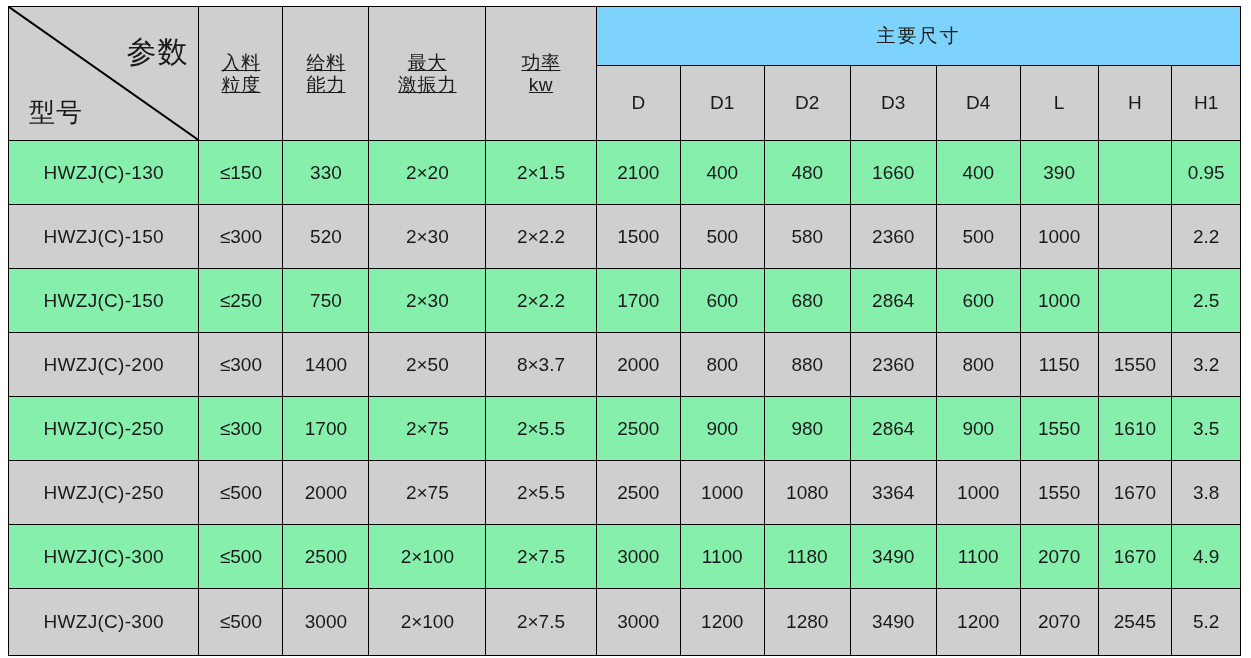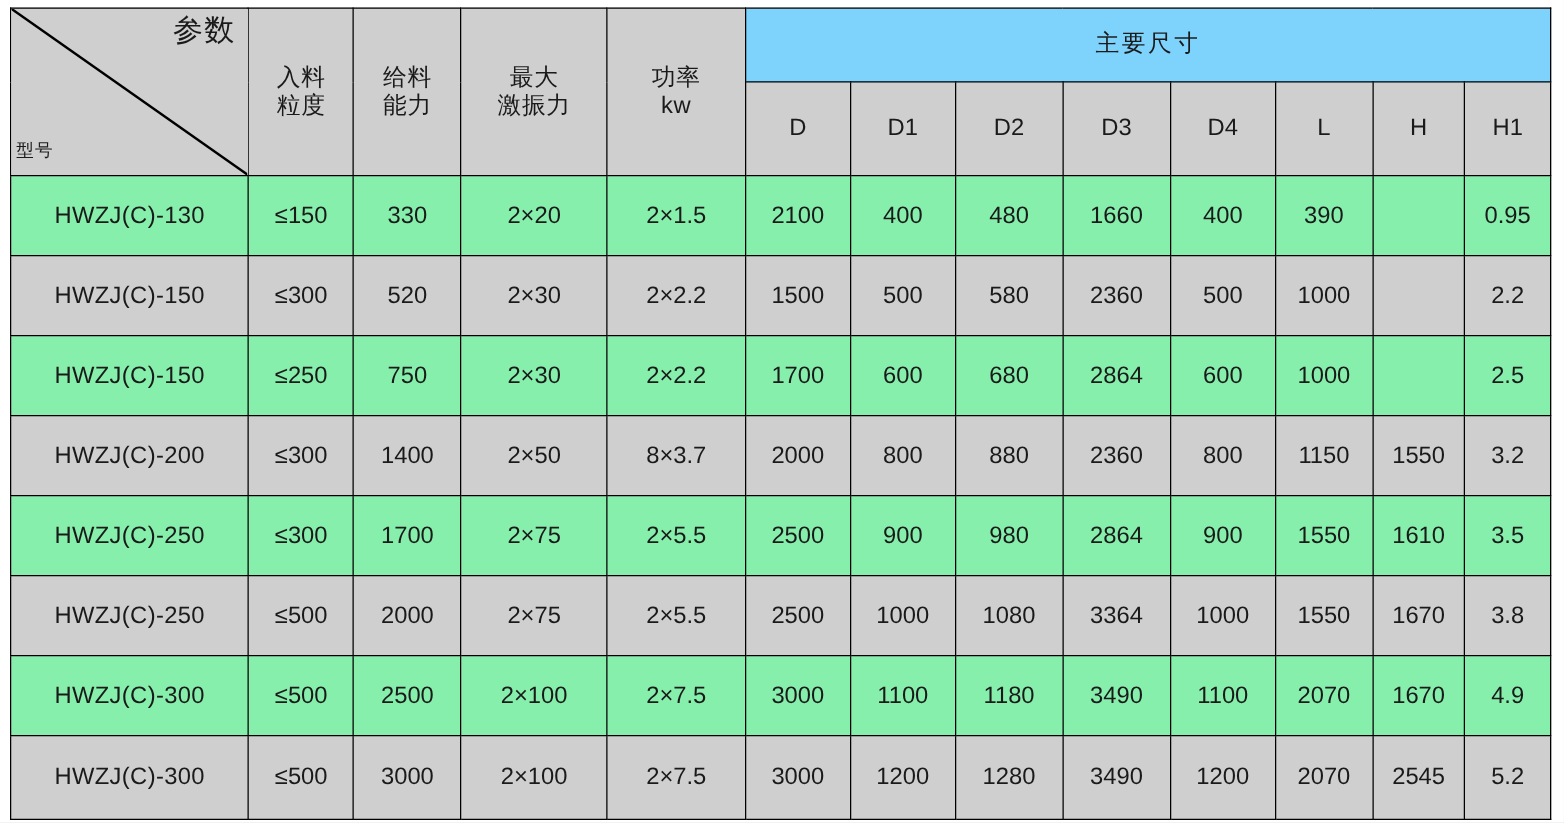--- a/index.html
+++ b/index.html
@@ -43,35 +43,37 @@
     overflow: hidden;
   }
   td.corner .diag {
     position: absolute;
     left: 0; top: 0; right: 0; bottom: 0;
   }
   td.corner .diag svg { display: block; width: 100%; height: 100%; }
   td.corner .p-top {
     position: absolute;
     right: 10px;
-    top: 4px;
-    font-size: 24px;
+    top: 28px;
+    font-size: 30px;
     letter-spacing: 1px;
   }
   td.corner .p-bot {
     position: absolute;
-    left: 4px;
+    left: 20px;
     bottom: 12px;
-    font-size: 14px;
+    font-size: 26px;
     letter-spacing: 1px;
+    font-family: Liberation Serif, serif;
   }
   th.hdr {
     font-size: 22px;
     background: #cfcfcf;
     letter-spacing: 0.5px;
+    text-decoration: underline;
   }
   th.hdr .l2 { display: block; }
   th.main-dim {
     font-size: 22px;
     height: 58px;
     background: #7dd3fc;
     letter-spacing: 2px;
   }
   th.dim-sub {
     font-size: 20px;

